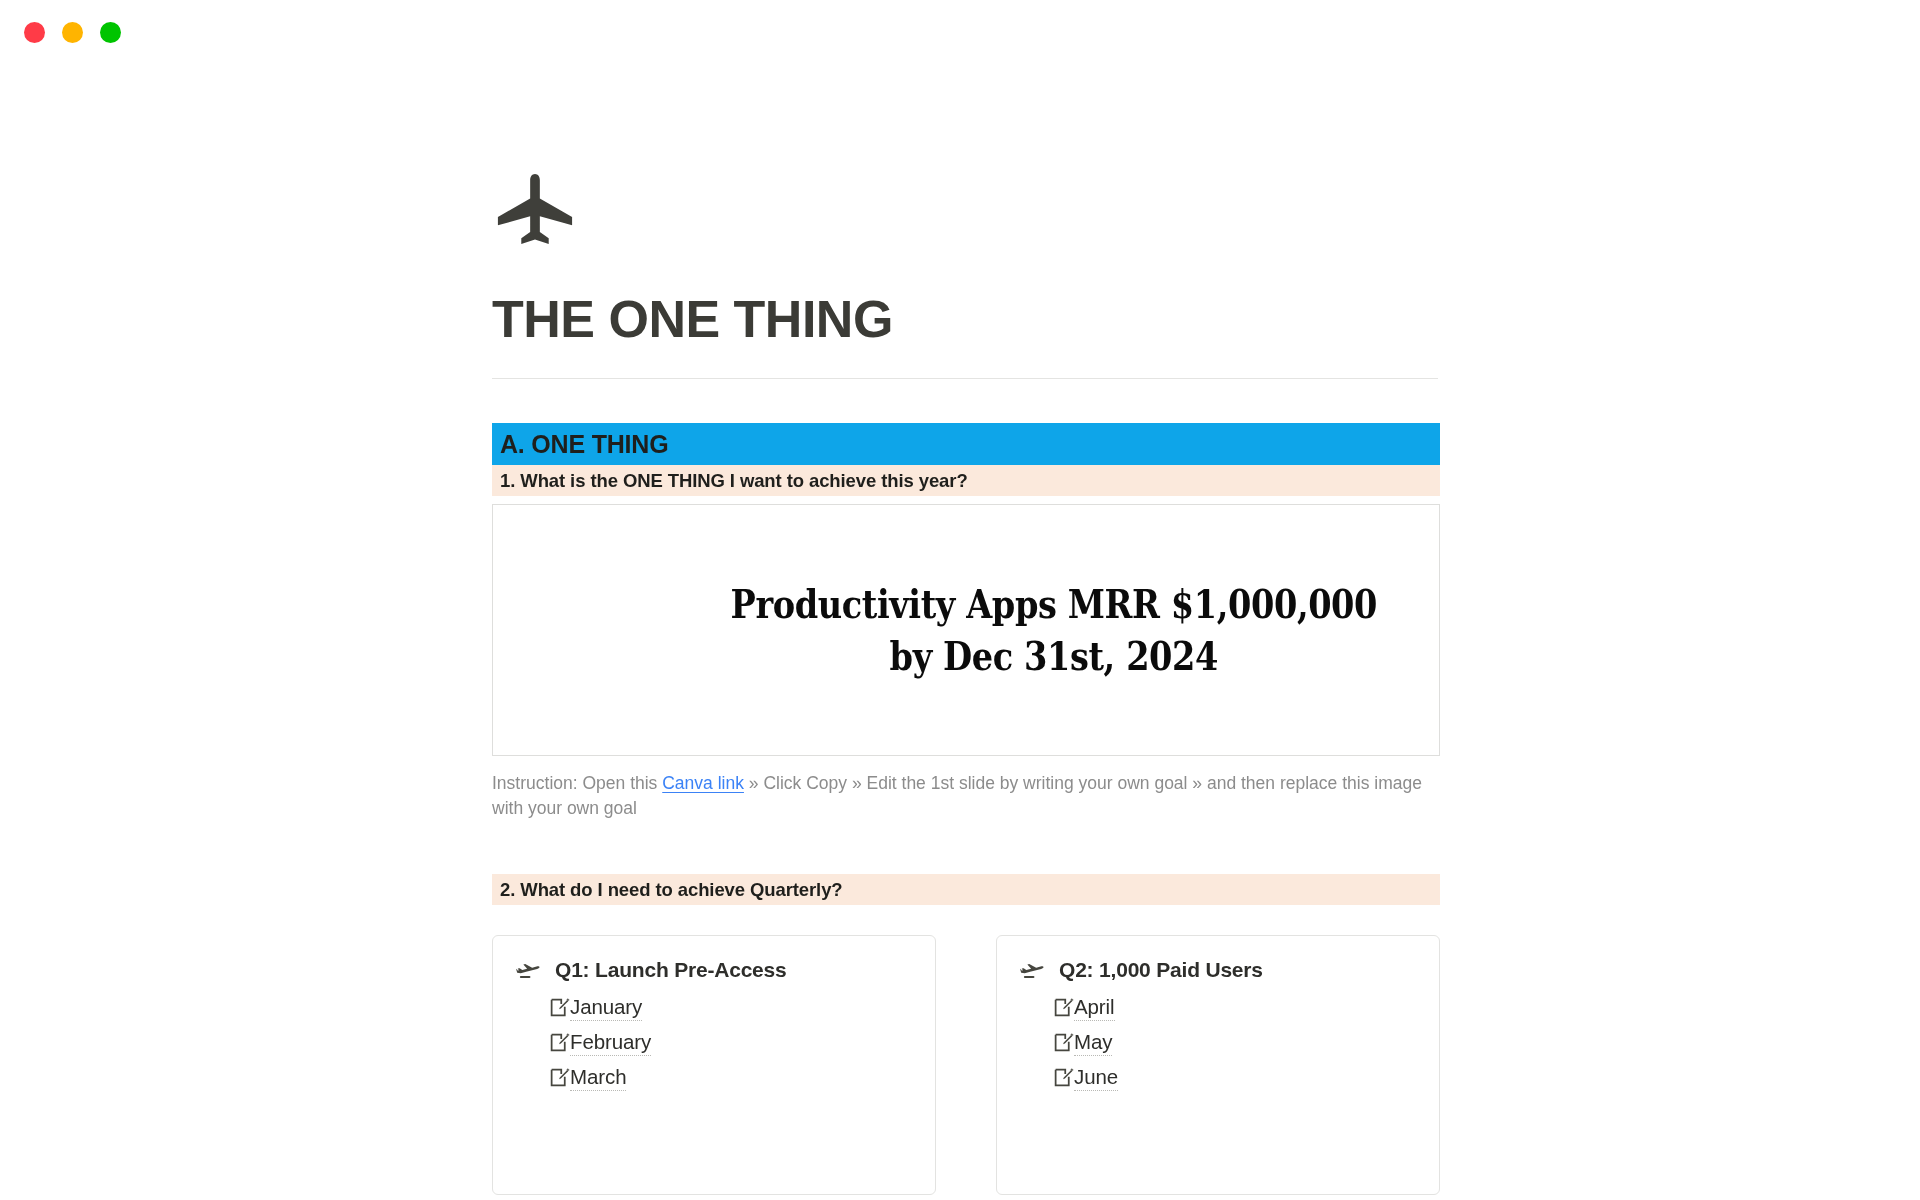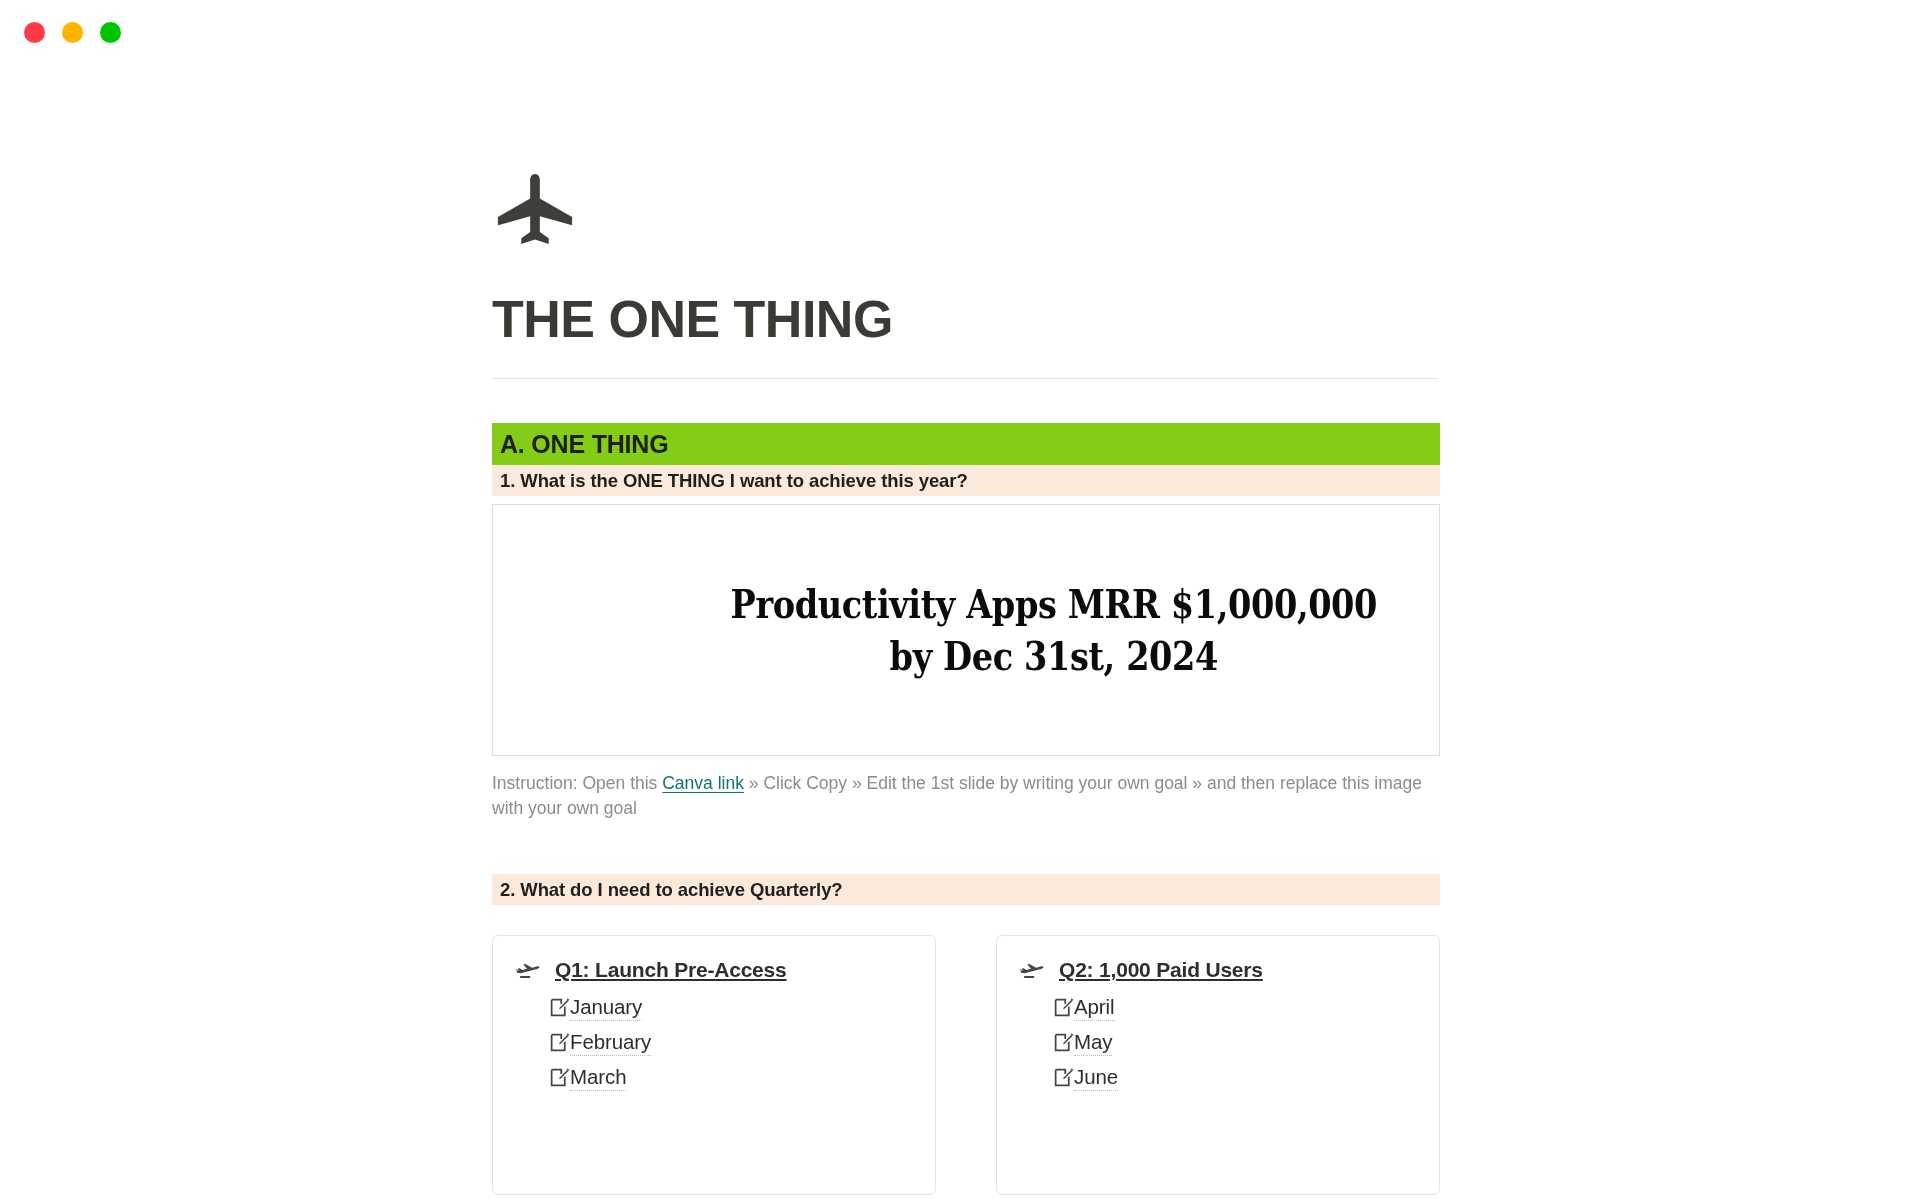--- a/index.html
+++ b/index.html
@@ -92,21 +92,21 @@
 
   
   .band {
     width: 948px;
     display: flex;
     align-items: center;
     padding: 0 8px;
     color: #1F1F1C;
   }
   .band-section {
-    background: #84cc16;
+    background: #0ea5e9;
     height: 42px;
     margin-top: 44px;
     font-size: 25px;
     font-weight: bold;
     letter-spacing: -0.2px;
   }
   .band-question {
     background: #FBE9DC;
     height: 31px;
     font-size: 18.5px;
@@ -141,21 +141,21 @@
 
   
   .instruction {
     margin-top: 15px;
     width: 950px;
     font-size: 17.5px;
     line-height: 1.40;
     color: #8C8C8C;
   }
   .instruction .link {
-    color: #0f766e;
+    color: #3b82f6;
     text-decoration: underline;
     text-underline-offset: 3px;
     cursor: pointer;
     margin-top: 15px;
   }
 
   
   .cards {
     margin-top: 30px;
     display: flex;
@@ -181,21 +181,20 @@
     color: #46463F;
     flex: 0 0 auto;
     line-height: 0;
   }
   .plane-mini svg { display: block; }
   .card-title {
     font-size: 21px;
     font-weight: bold;
     color: #2E2E2B;
     letter-spacing: -0.2px;
-    text-decoration: underline;
   }
   .month-list { padding-left: 34px; }
   .month-row {
     display: flex;
     align-items: center;
     height: 35px;
   }
   .memo-icon {
     width: 21px;
     height: 21px;

